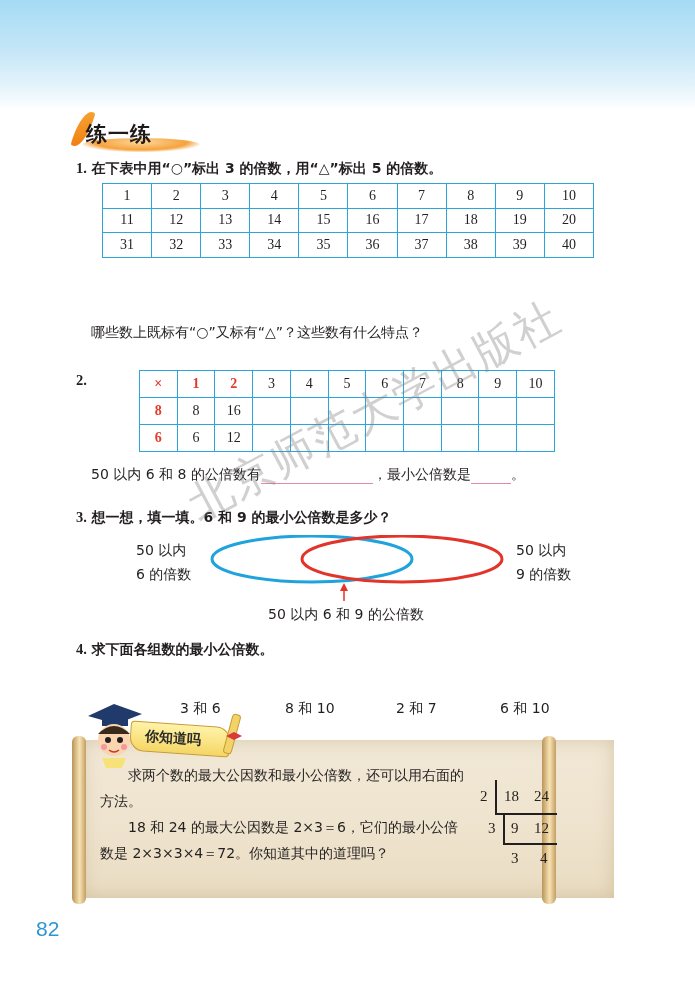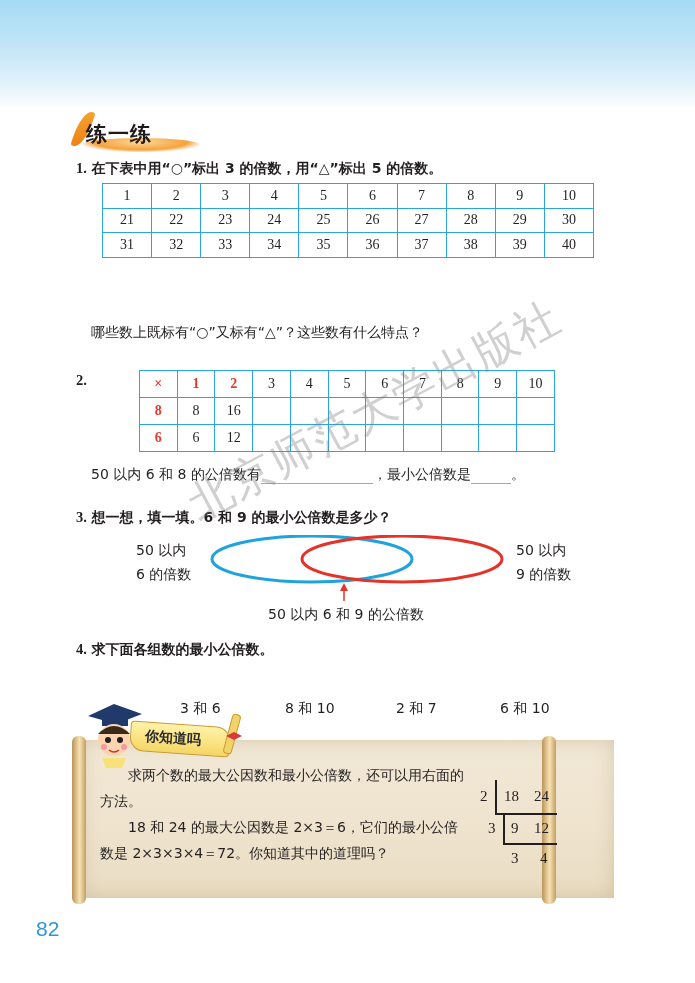--- a/index.html
+++ b/index.html
@@ -92,30 +92,30 @@
         <td>3</td>
         <td>4</td>
         <td>5</td>
         <td>6</td>
         <td>7</td>
         <td>8</td>
         <td>9</td>
         <td>10</td>
     </tr>
     <tr>
-      <td>21</td>
-        <td>22</td>
-        <td>23</td>
-        <td>24</td>
-        <td>25</td>
-        <td>26</td>
-        <td>27</td>
-        <td>28</td>
-        <td>29</td>
-        <td>30</td>
+      <td>11</td>
+        <td>12</td>
+        <td>13</td>
+        <td>14</td>
+        <td>15</td>
+        <td>16</td>
+        <td>17</td>
+        <td>18</td>
+        <td>19</td>
+        <td>20</td>
     </tr>
     <tr>
       <td>31</td>
         <td>32</td>
         <td>33</td>
         <td>34</td>
         <td>35</td>
         <td>36</td>
         <td>37</td>
         <td>38</td>

